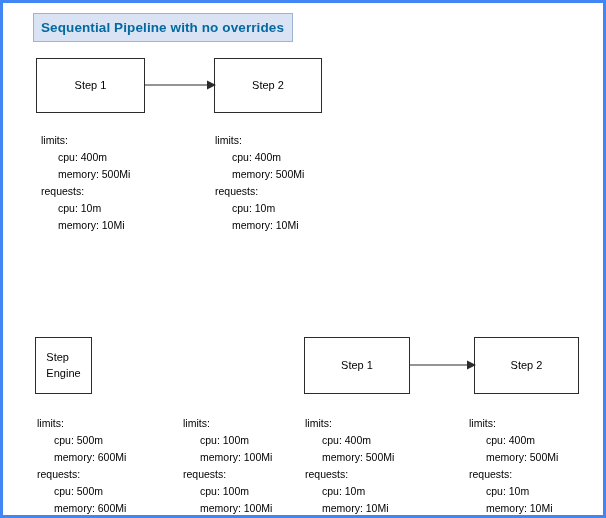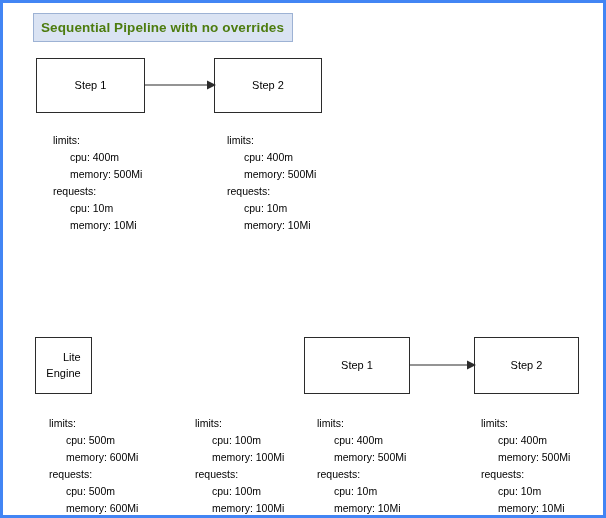--- a/index.html
+++ b/index.html
@@ -23,42 +23,42 @@
     position: absolute;
     inset: 0;
   }
 
   
   .banner {
     position: absolute;
     box-sizing: border-box;
     background: #dae3f3;
     border: 1px solid #9db2d4;
-    color: #4d7c0f;
+    color: #0369a1;
     font-weight: bold;
     font-size: 13.5px;
     line-height: 1;
     display: flex;
     align-items: center;
     padding-left: 7px;
     letter-spacing: 0.1px;
   }
   #banner-sequential { left: 30px; top: 10px; width: 260px; height: 29px; }
   #banner-end        { left: 30px; top: 258px; width: 182px; height: 29px; }
 
   
   .node {
     position: absolute;
     box-sizing: border-box;
     background: #ffffff;
     border: 1.3px solid #2b2b2b;
     display: flex;
     align-items: center;
     justify-content: center;
-    text-align: right;
+    text-align: left;
     font-size: 11px;
     color: #000000;
     line-height: 1.45;
     white-space: pre-line;
   }
   #node-step1-top { left: 33px;  top: 55px;  width: 109px; height: 55px; }
   #node-step2-top { left: 211px; top: 55px;  width: 108px; height: 55px; }
 
   #node-lite      { left: 32px;  top: 334px; width: 57px;  height: 57px; }
   #node-addon     { left: 176px; top: 334px; width: 54px;  height: 57px; }
@@ -74,21 +74,20 @@
   #arrow-top { left: 141px; top: 77px;  width: 72px; }
   #arrow-bot { left: 406px; top: 357px; width: 67px; }
 
   
   .spec {
     position: absolute;
     font-size: 10.5px;
     color: #000000;
     line-height: 1.62;
     white-space: nowrap;
-    margin-left: 12px;
   }
   .spec .ind { padding-left: 17px; display: block; }
   .spec .top { display: block; }
 
   #spec-top-1 { left: 38px;  top: 129px; }
   #spec-top-2 { left: 212px; top: 129px; }
 
   #spec-bot-1 { left: 34px;  top: 412px; }
   #spec-bot-2 { left: 180px; top: 412px; }
   #spec-bot-3 { left: 302px; top: 412px; }
@@ -123,21 +122,21 @@
     <div class="spec" id="spec-top-2">
       <span class="top">limits:</span>
       <span class="ind">cpu: 400m</span>
       <span class="ind">memory: 500Mi</span>
       <span class="top">requests:</span>
       <span class="ind">cpu: 10m</span>
       <span class="ind">memory: 10Mi</span>
     </div>
 
 
-    <div class="node" id="node-lite">Lite
+    <div class="node" id="node-lite">Step
 Engine</div>
 
 
     <div class="node" id="node-step1-bot">Step 1</div>
 
     <div class="node" id="node-step2-bot">Step 2</div>
 
     <svg class="arrow" id="arrow-bot" viewBox="0 0 67 10">
       <line x1="0" y1="5" x2="58" y2="5" stroke="#2b2b2b" stroke-width="1.2"></line>
       <polygon points="58,0.5 67,5 58,9.5" fill="#2b2b2b"></polygon>

